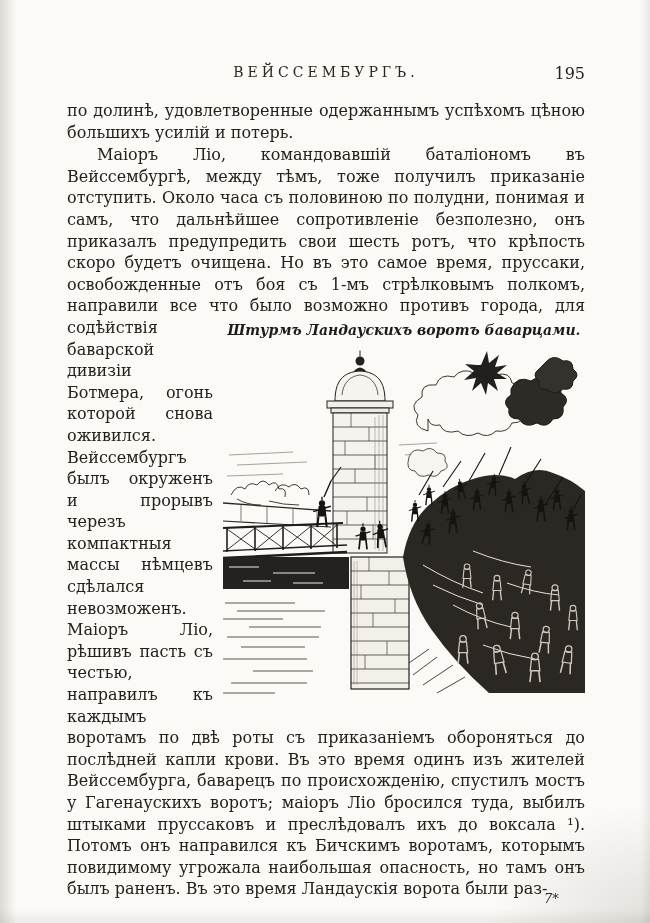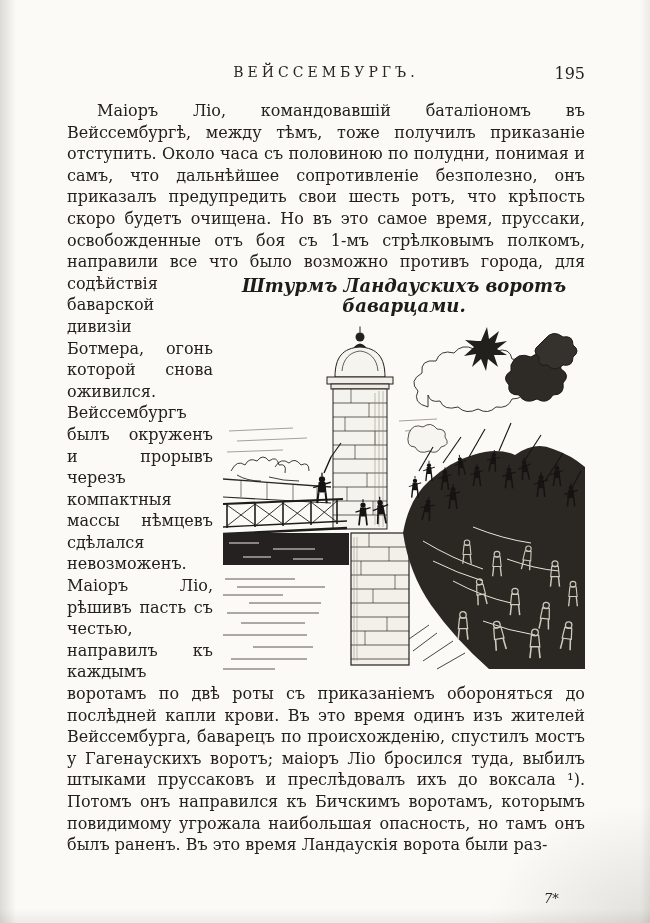--- a/index.html
+++ b/index.html
@@ -14,36 +14,39 @@
     color:#211f1c;
     font-family:"DejaVu Serif", serif;
   }
   .inner{position:absolute;left:67px;top:44px;width:518px;margin-top:20px;}
   .hdr{position:relative;height:24px;margin-bottom:12px;}
   .hdr-title{display:block;text-align:center;font-size:14px;letter-spacing:4px;color:#2a2723;}
   .hdr-num{position:absolute;right:0;top:0;font-size:16px;}
   .para{font-size:16px;line-height:21.6px;text-align:justify;color:#24211d;}
   .p2{text-indent:30px;margin-top:1px;}
   .figure{float:right;width:362px;margin:3px 0 6px 10px;text-indent:0;display:block;}
-  .figcap{display:block;text-align:center;font-weight:bold;font-style:italic;font-size:18px;line-height:20px;margin-bottom:5px;color:#1e1c19;}
+  .figcap{display:block;text-align:center;font-weight:bold;font-style:italic;font-size:14px;line-height:20px;margin-bottom:5px;color:#1e1c19;}
   .figsvg{display:block;width:362px;height:356px;}
   .footnote{position:absolute;left:97px;top:852px;font-size:13.5px;color:#2a2723;}
   .sig{position:absolute;left:544px;top:891px;font-size:13px;font-style:italic;color:#2a2723;}
 </style>
 </head>
 <body>
 
 <div class="page">
   <div class="inner">
 
     <div class="hdr">
       <span class="hdr-title">ВЕЙССЕМБУРГЪ.</span>
       <span class="hdr-num">195</span>
     </div>
 
+    <div class="para">
+      <span>по долинѣ, удовлетворенные одержаннымъ успѣхомъ цѣною большихъ усилій и потерь.</span>
+    </div>
 
     <div class="para p2">
       <span>Маіоръ Ліо, командовавшій баталіономъ въ Вейссембургѣ, между тѣмъ, тоже получилъ приказаніе отступить. Около часа съ половиною по полудни, понимая и самъ, что дальнѣйшее сопротивленіе безполезно, онъ приказалъ предупредить свои шесть ротъ, что крѣпость скоро будетъ очищена. Но въ это самое время, пруссаки, освобожденные отъ боя съ 1-мъ стрѣлковымъ полкомъ, направили все что было</span>
       <span class="figure">
         <span class="figcap">Штурмъ Ландаускихъ воротъ баварцами.</span>
         <svg class="figsvg" viewBox="0 0 362 356" xmlns="http://www.w3.org/2000/svg">
           <defs>
             <g id="sold">
               <line x1="0" y1="-11" x2="0" y2="-13.6" stroke="#151413" stroke-width="1"></line>
               <circle cx="0" cy="-8.6" r="2.3" fill="#151413"></circle>

